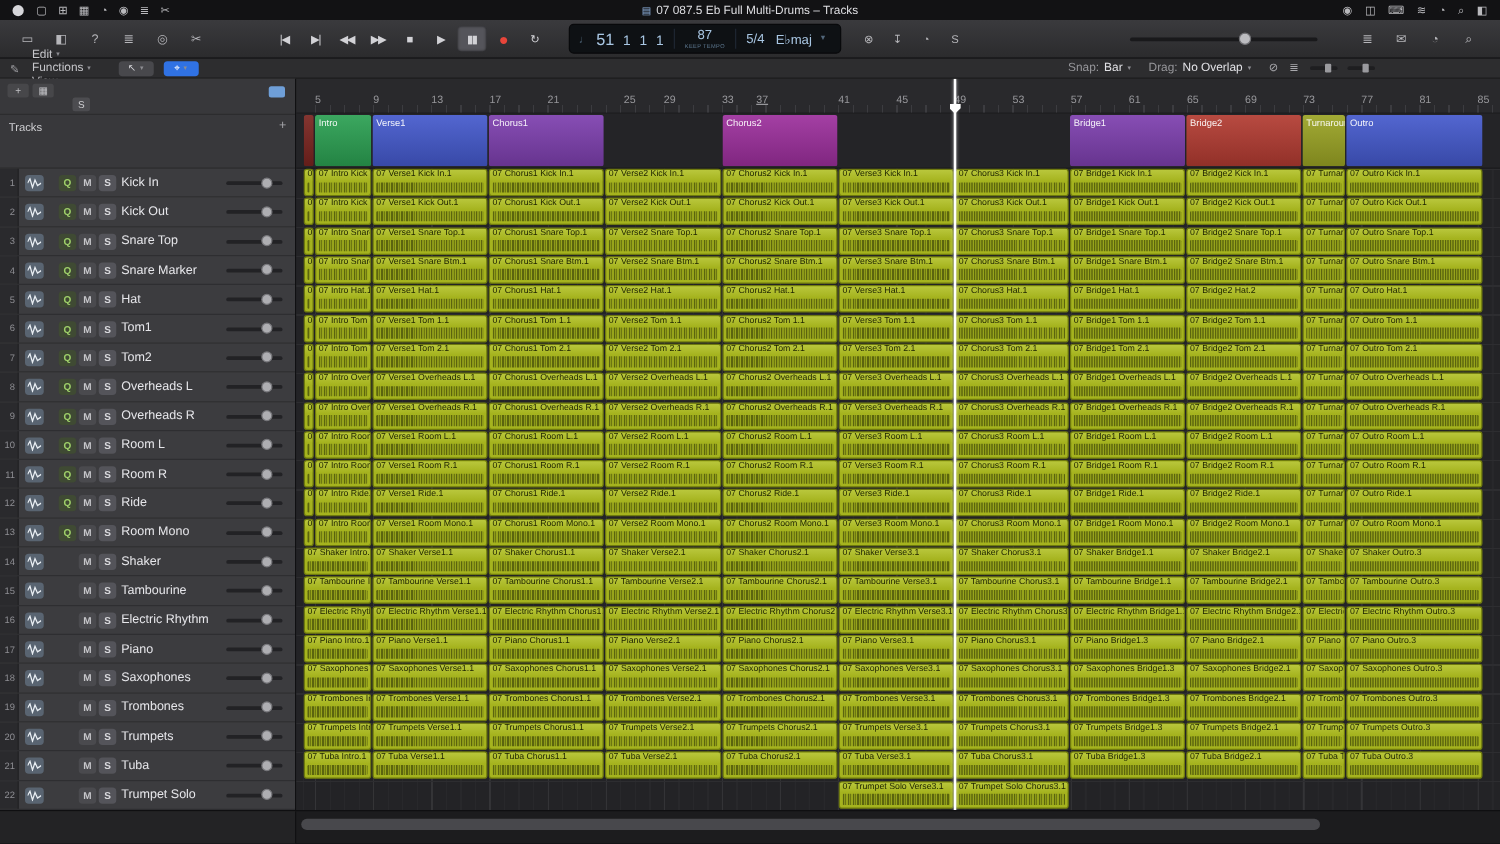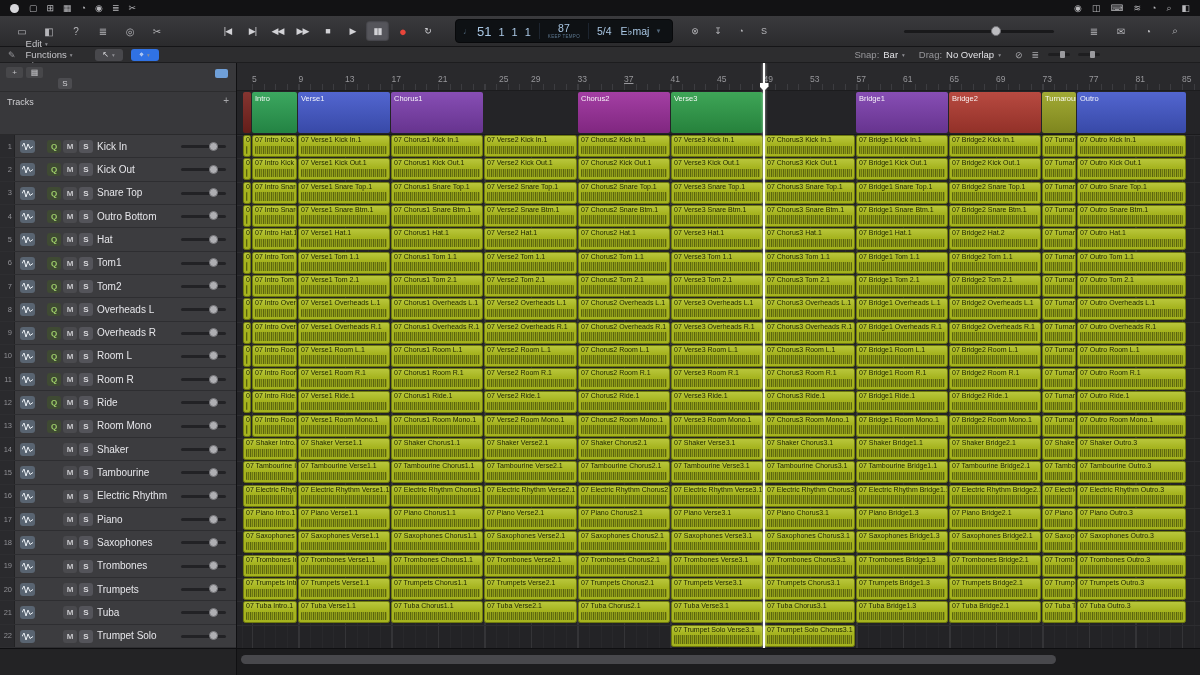--- a/index.html
+++ b/index.html
@@ -149,20 +149,23 @@
     <span class="apple"></span>
     <span id="mb-left">
         <span class="mb-ic">▢</span>
         <span class="mb-ic">⊞</span>
         <span class="mb-ic">▦</span>
         <span class="mb-ic">◔</span>
         <span class="mb-ic">◉</span>
         <span class="mb-ic">≣</span>
         <span class="mb-ic">✂</span>
       </span>
+    <span class="mb-title">
+      <span class="doc">▤</span><span>07 087.5 Eb Full Multi-Drums – Tracks</span>
+    </span>
     <span id="mb-right">
         <span class="mb-ic">◉</span>
         <span class="mb-ic">◫</span>
         <span class="mb-ic">⌨</span>
         <span class="mb-ic">≋</span>
         <span class="mb-ic">◔</span>
         <span class="mb-ic">⌕</span>
         <span class="mb-ic">◧</span>
       </span>
   </header>
@@ -332,21 +335,21 @@
           <div class="trow">
             <div class="tnum">4</div>
             <span class="wavebtn">
               <svg width="11" height="9" viewBox="0 0 11 9">
                 <polyline points="0,4.5 2,1 4,8 6,2 8,6.5 11,4.5" fill="none" stroke="#e9eef3" stroke-width="1"></polyline>
               </svg>
             </span>
             <span class="tbtn qbtn">Q</span>
             <span class="tbtn mbtn">M</span>
             <span class="tbtn sbtn">S</span>
-            <span class="tname">Outro Bottom</span>
+            <span class="tname">Snare Marker</span>
             <div class="vslider">
               <div class="vknob"></div>
             </div>
           </div>
           <div class="trow">
             <div class="tnum">5</div>
             <span class="wavebtn">
               <svg width="11" height="9" viewBox="0 0 11 9">
                 <polyline points="0,4.5 2,1 4,8 6,2 8,6.5 11,4.5" fill="none" stroke="#e9eef3" stroke-width="1"></polyline>
               </svg>
@@ -612,21 +615,21 @@
       <div id="ruler">
         <div id="ruler-numbers">
             <span class="rnum" style="left: 15px;">5</span>
             <span class="rnum" style="left: 61.5px;">9</span>
             <span class="rnum" style="left: 108px;">13</span>
             <span class="rnum" style="left: 154.5px;">17</span>
             <span class="rnum" style="left: 201px;">21</span>
             <span class="rnum" style="left: 262px;">25</span>
             <span class="rnum" style="left: 294px;">29</span>
             <span class="rnum" style="left: 340.5px;">33</span>
-            <span class="rnum" style="left: 387px; text-decoration: underline;">37</span>
+            <span class="rnum" style="left: 368px; text-decoration: underline;">37</span>
             <span class="rnum" style="left: 433.5px;">41</span>
             <span class="rnum" style="left: 480px;">45</span>
             <span class="rnum" style="left: 526.5px;">49</span>
             <span class="rnum" style="left: 573px;">53</span>
             <span class="rnum" style="left: 619.5px;">57</span>
             <span class="rnum" style="left: 666px;">61</span>
             <span class="rnum" style="left: 712.5px;">65</span>
             <span class="rnum" style="left: 759px;">69</span>
             <span class="rnum" style="left: 805.5px;">73</span>
             <span class="rnum" style="left: 852px;">77</span>
@@ -641,23 +644,20 @@
           </div>
           <div class="section" style="left: 61px; width: 92px; background-color: rgb(68, 89, 204);">
             <span class="slabel">Verse1</span>
           </div>
           <div class="section" style="left: 154px; width: 92px; background-color: rgb(125, 63, 174);">
             <span class="slabel">Chorus1</span>
           </div>
           <div class="section" style="left: 341px; width: 92px; background-color: rgb(156, 47, 156);">
             <span class="slabel">Chorus2</span>
           </div>
-          <div class="section" style="left: 434px; width: 92px; background-color: rgb(46, 158, 73);">
-            <span class="slabel">Verse3</span>
-          </div>
           <div class="section" style="left: 619px; width: 92px; background-color: rgb(125, 63, 174);">
             <span class="slabel">Bridge1</span>
           </div>
           <div class="section" style="left: 712px; width: 92px; background-color: rgb(178, 59, 49);">
             <span class="slabel">Bridge2</span>
           </div>
           <div class="section" style="left: 805px; width: 34px; background-color: rgb(154, 163, 36);">
             <span class="slabel">Turnaround</span>
           </div>
           <div class="section" style="left: 840px; width: 109px; background-color: rgb(68, 89, 204);">

